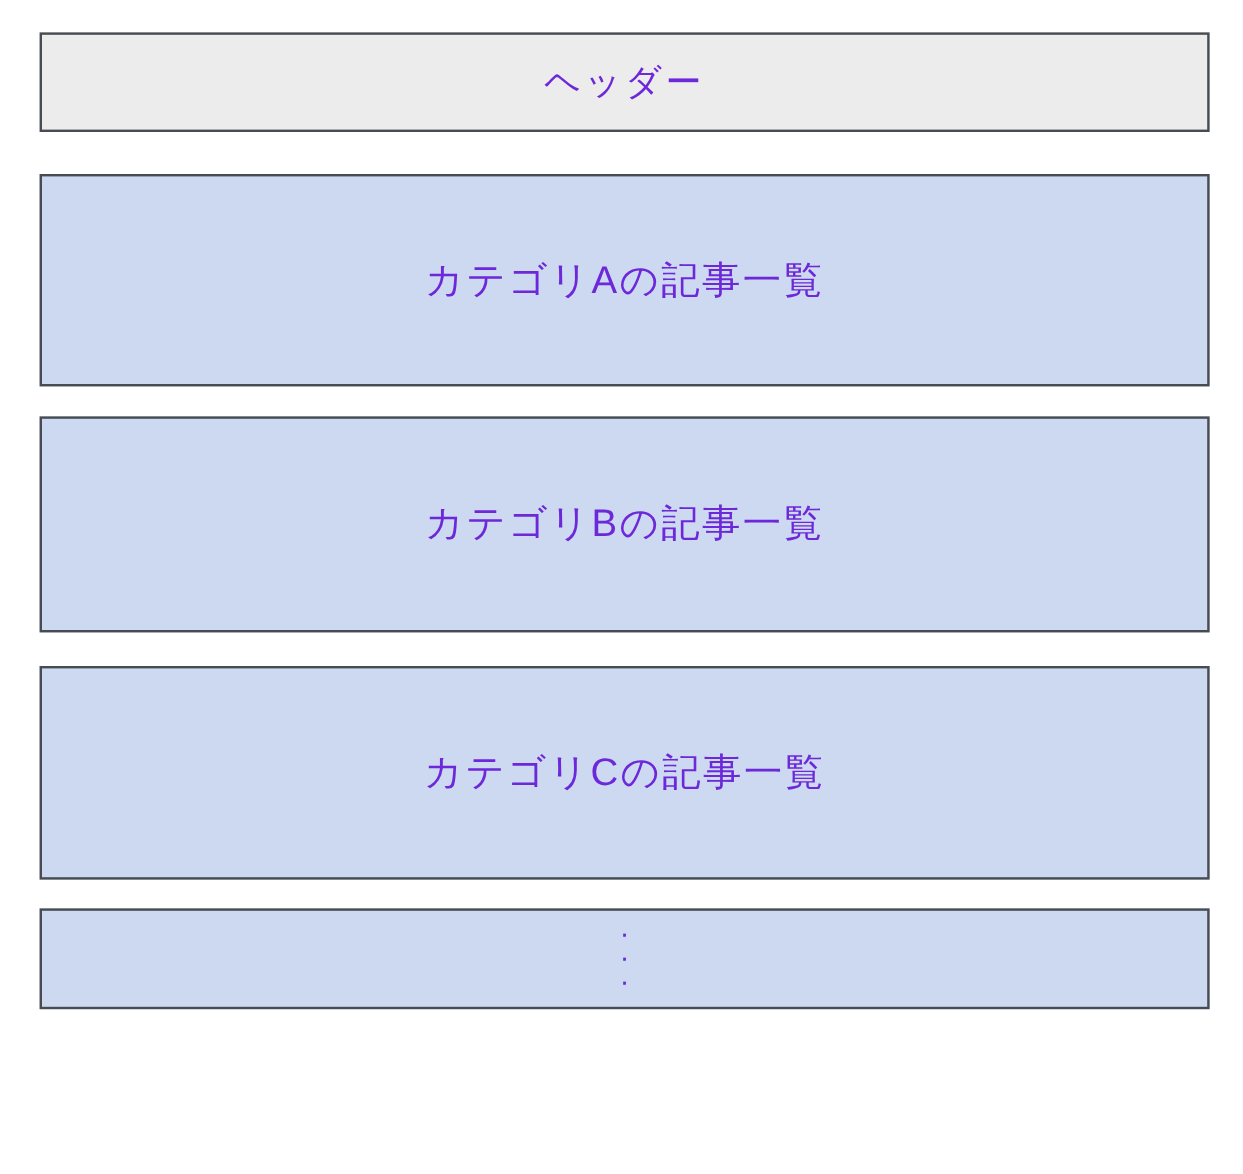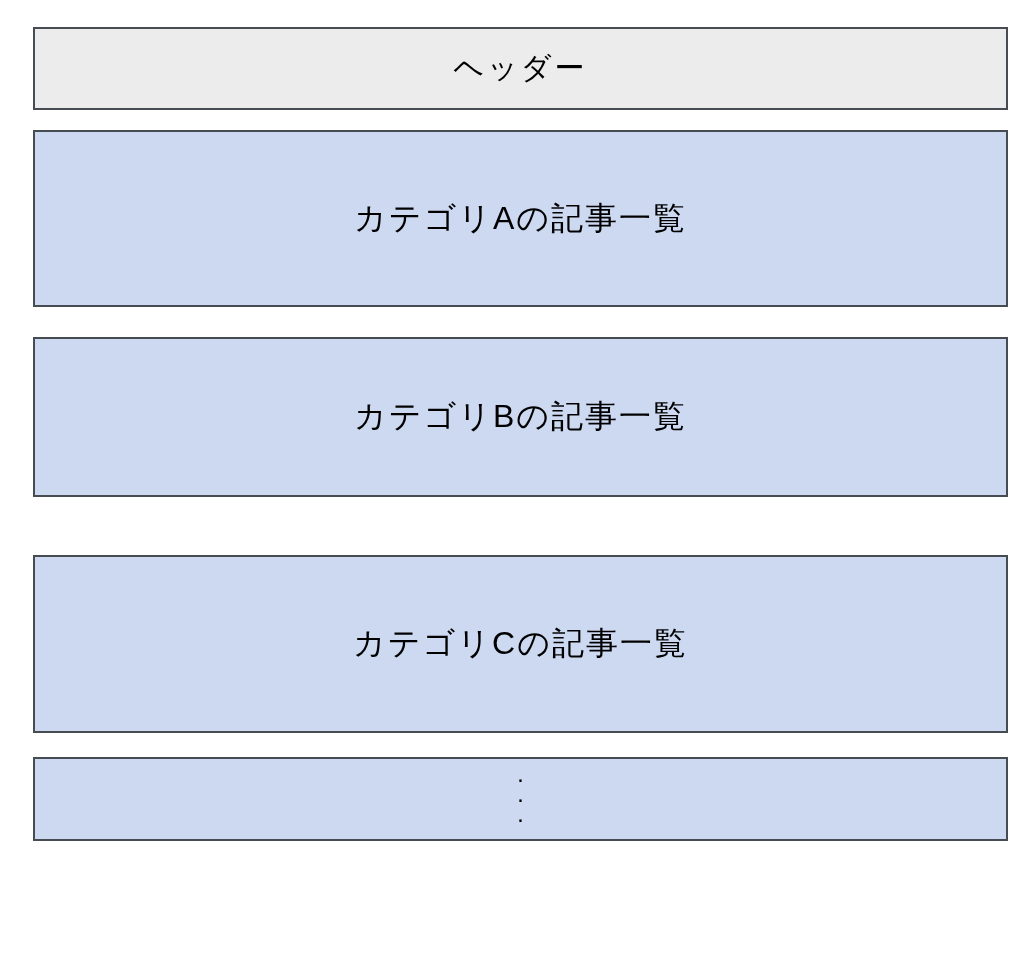--- a/index.html
+++ b/index.html
@@ -2,40 +2,40 @@
 <html><head>
 <meta charset="utf-8">
 <style>
   html, body { margin: 0; padding: 0; background: #ffffff; }
   .canvas {
     position: relative;
     width: 1036px;
     height: 978px;
     background: #ffffff;
     font-family: "Liberation Sans", "DejaVu Sans", sans-serif;
-    color: #000000;
+    color: #6d28d9;
   }
   .box {
     box-sizing: border-box;
     position: absolute;
     left: 33px;
     width: 975px;
     border: 2.5px solid #474c52;
     display: flex;
     align-items: center;
     justify-content: center;
     text-align: center;
   }
   .gray-box { background: #ececec; }
   .blue-box { background: #ccd9f1; }
   .edge-label { font-size: 30px; letter-spacing: 3px; }
   .cat-label  { font-size: 32px; letter-spacing: 2px; }
   #header-box { top: 27px;  height: 83px; }
-  #cat-a-box  { top: 130px; height: 177px; }
-  #cat-b-box  { top: 337px; height: 160px; }
+  #cat-a-box  { top: 145px; height: 177px; }
+  #cat-b-box  { top: 347px; height: 180px; }
   #cat-c-box  { top: 555px; height: 178px; }
   #dots-box   { top: 757px; height: 84px; }
   #footer-box { top: 863px; height: 83px; }
   .dots-col {
     display: flex;
     flex-direction: column;
     align-items: center;
   }
   .dots-col span {
     display: block;

